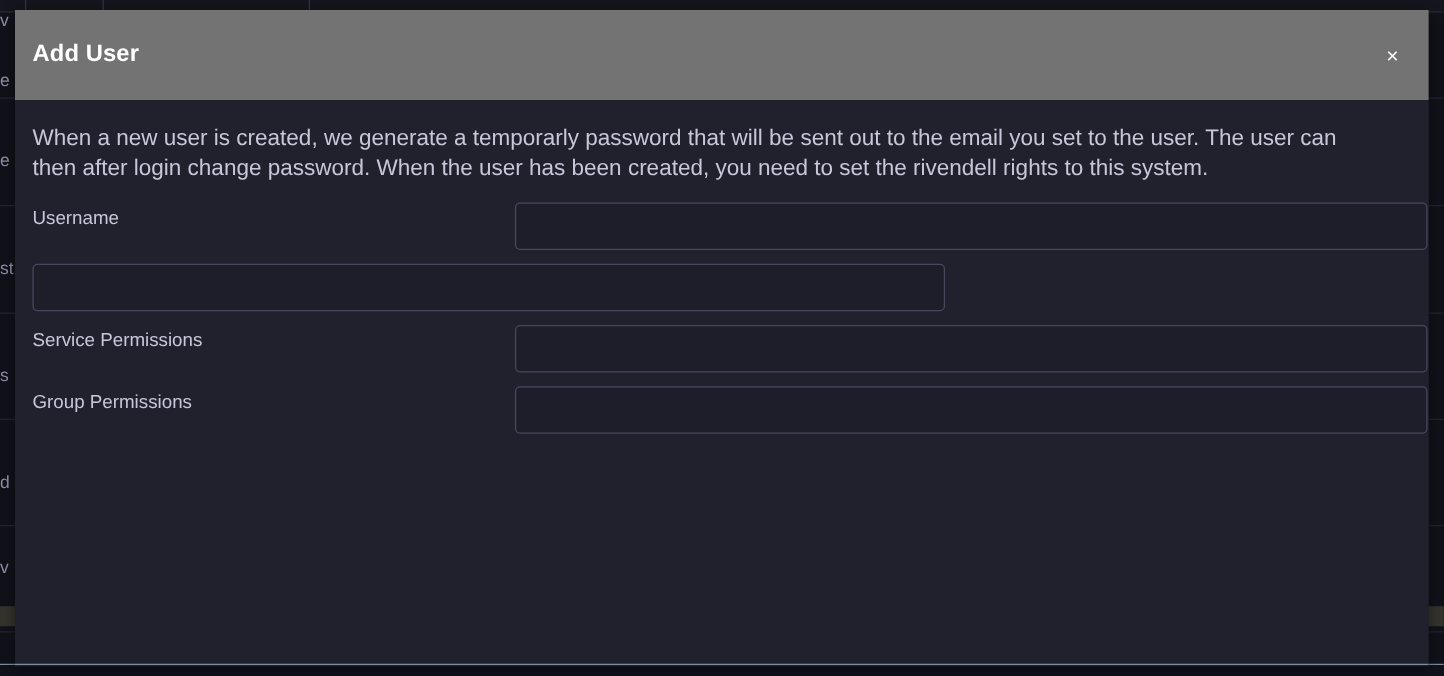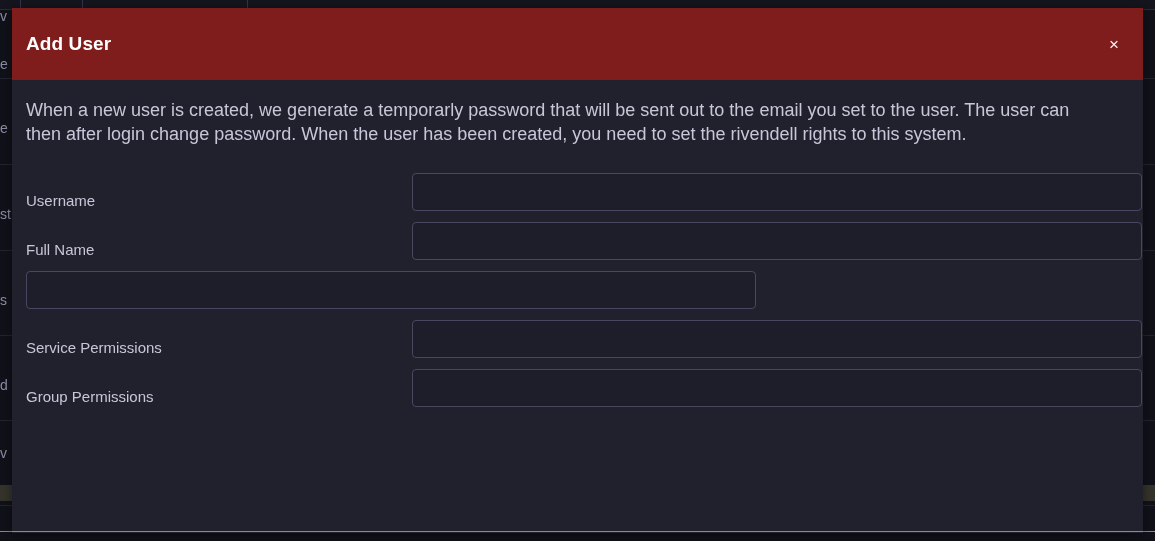--- a/index.html
+++ b/index.html
@@ -73,21 +73,21 @@
     top: 8px;
     width: 1131px;
     height: 525px;
     background: #21212e;
     box-shadow: 0 2px 10px rgba(0,0,0,0.45);
     overflow: hidden;
   }
   .modal-header {
     position: relative;
     height: 72px;
-    background: #7f1d1d;
+    background: #737373;
     display: flex;
     align-items: center;
     justify-content: space-between;
     padding: 0 18px 0 14px;
     box-sizing: border-box;
   }
   .modal-title {
     color: #ffffff;
     font-size: 19px;
     font-weight: bold;
@@ -110,21 +110,21 @@
   }
   .modal-intro {
     color: #c7c7d9;
     font-size: 18px;
     line-height: 24px;
     margin: 0 0 16px 0;
     max-width: 1068px;
   }
   .form-row {
     display: flex;
-    align-items: flex-end;
+    align-items: flex-start;
     height: 49px;
   }
   .form-label {
     width: 386px;
     flex: 0 0 386px;
     color: #c7c7d9;
     font-size: 15px;
     line-height: 20px;
     padding-top: 3px;
     box-sizing: border-box;
@@ -195,24 +195,20 @@
   </div>
 
   <div class="modal-body">
     <p class="modal-intro">When a new user is created, we generate a temporarly password that will be sent out to the email you set to the user. The user can then after login change password. When the user has been created, you need to set the rivendell rights to this system.</p>
     <div id="form-rows">
         <div class="form-row">
           <label class="form-label">Username</label>
           <input type="text" class="form-input" placeholder="" style="">
         </div>
         <div class="form-row">
-          <label class="form-label">Full Name</label>
-          <input type="text" class="form-input" placeholder="" style="">
-        </div>
-        <div class="form-row">
           <input type="text" class="form-input" placeholder="" style="">
         </div>
         <div class="form-row">
           <label class="form-label">Service Permissions</label>
           <input type="text" class="form-input" placeholder="" style="">
         </div>
         <div class="form-row">
           <label class="form-label">Group Permissions</label>
           <input type="text" class="form-input" placeholder="" style="">
         </div>

